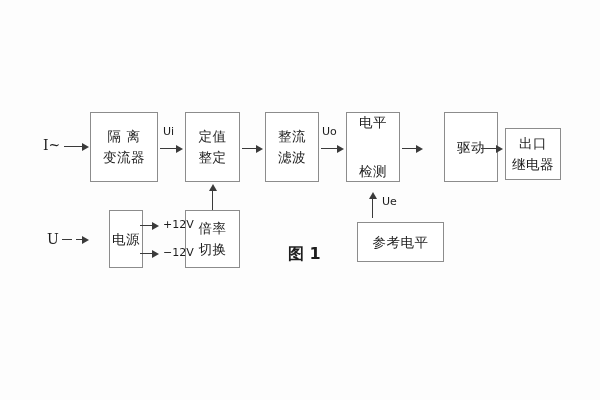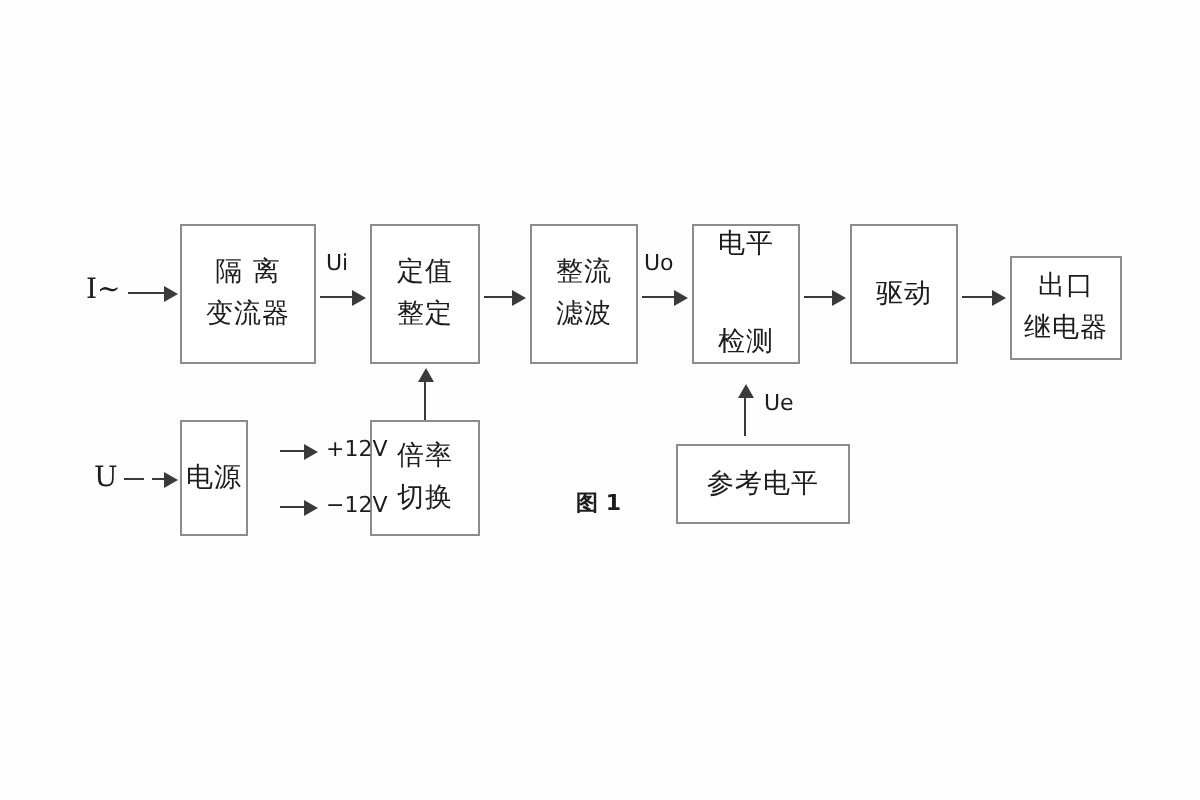--- a/index.html
+++ b/index.html
@@ -25,31 +25,31 @@
     flex-direction:column;
     align-items:center;
     justify-content:center;
     color:#1c1c1c;
     font-size:13.5px;
     line-height:1.55;
     letter-spacing:0.5px;
     white-space:nowrap;
   }
   .box .ln{display:block;}
-  .box.single{justify-content:center;}
+  .box.single{justify-content:center;margin-left:19px;}
   
   .lbl{
     position:absolute;
     color:#1c1c1c;
     font-size:11px;
     white-space:nowrap;
     line-height:1;
   }
   .lbl.serif{font-family:"DejaVu Serif","Liberation Serif",serif;}
-  .lbl.cap{font-size:11px;font-weight:600;}
+  .lbl.cap{font-size:16px;font-weight:600;}
   
   .hline{
     position:absolute;
     height:1.4px;
     background:#3a3a3a;
   }
   .vline{
     position:absolute;
     width:1.4px;
     background:#3a3a3a;

